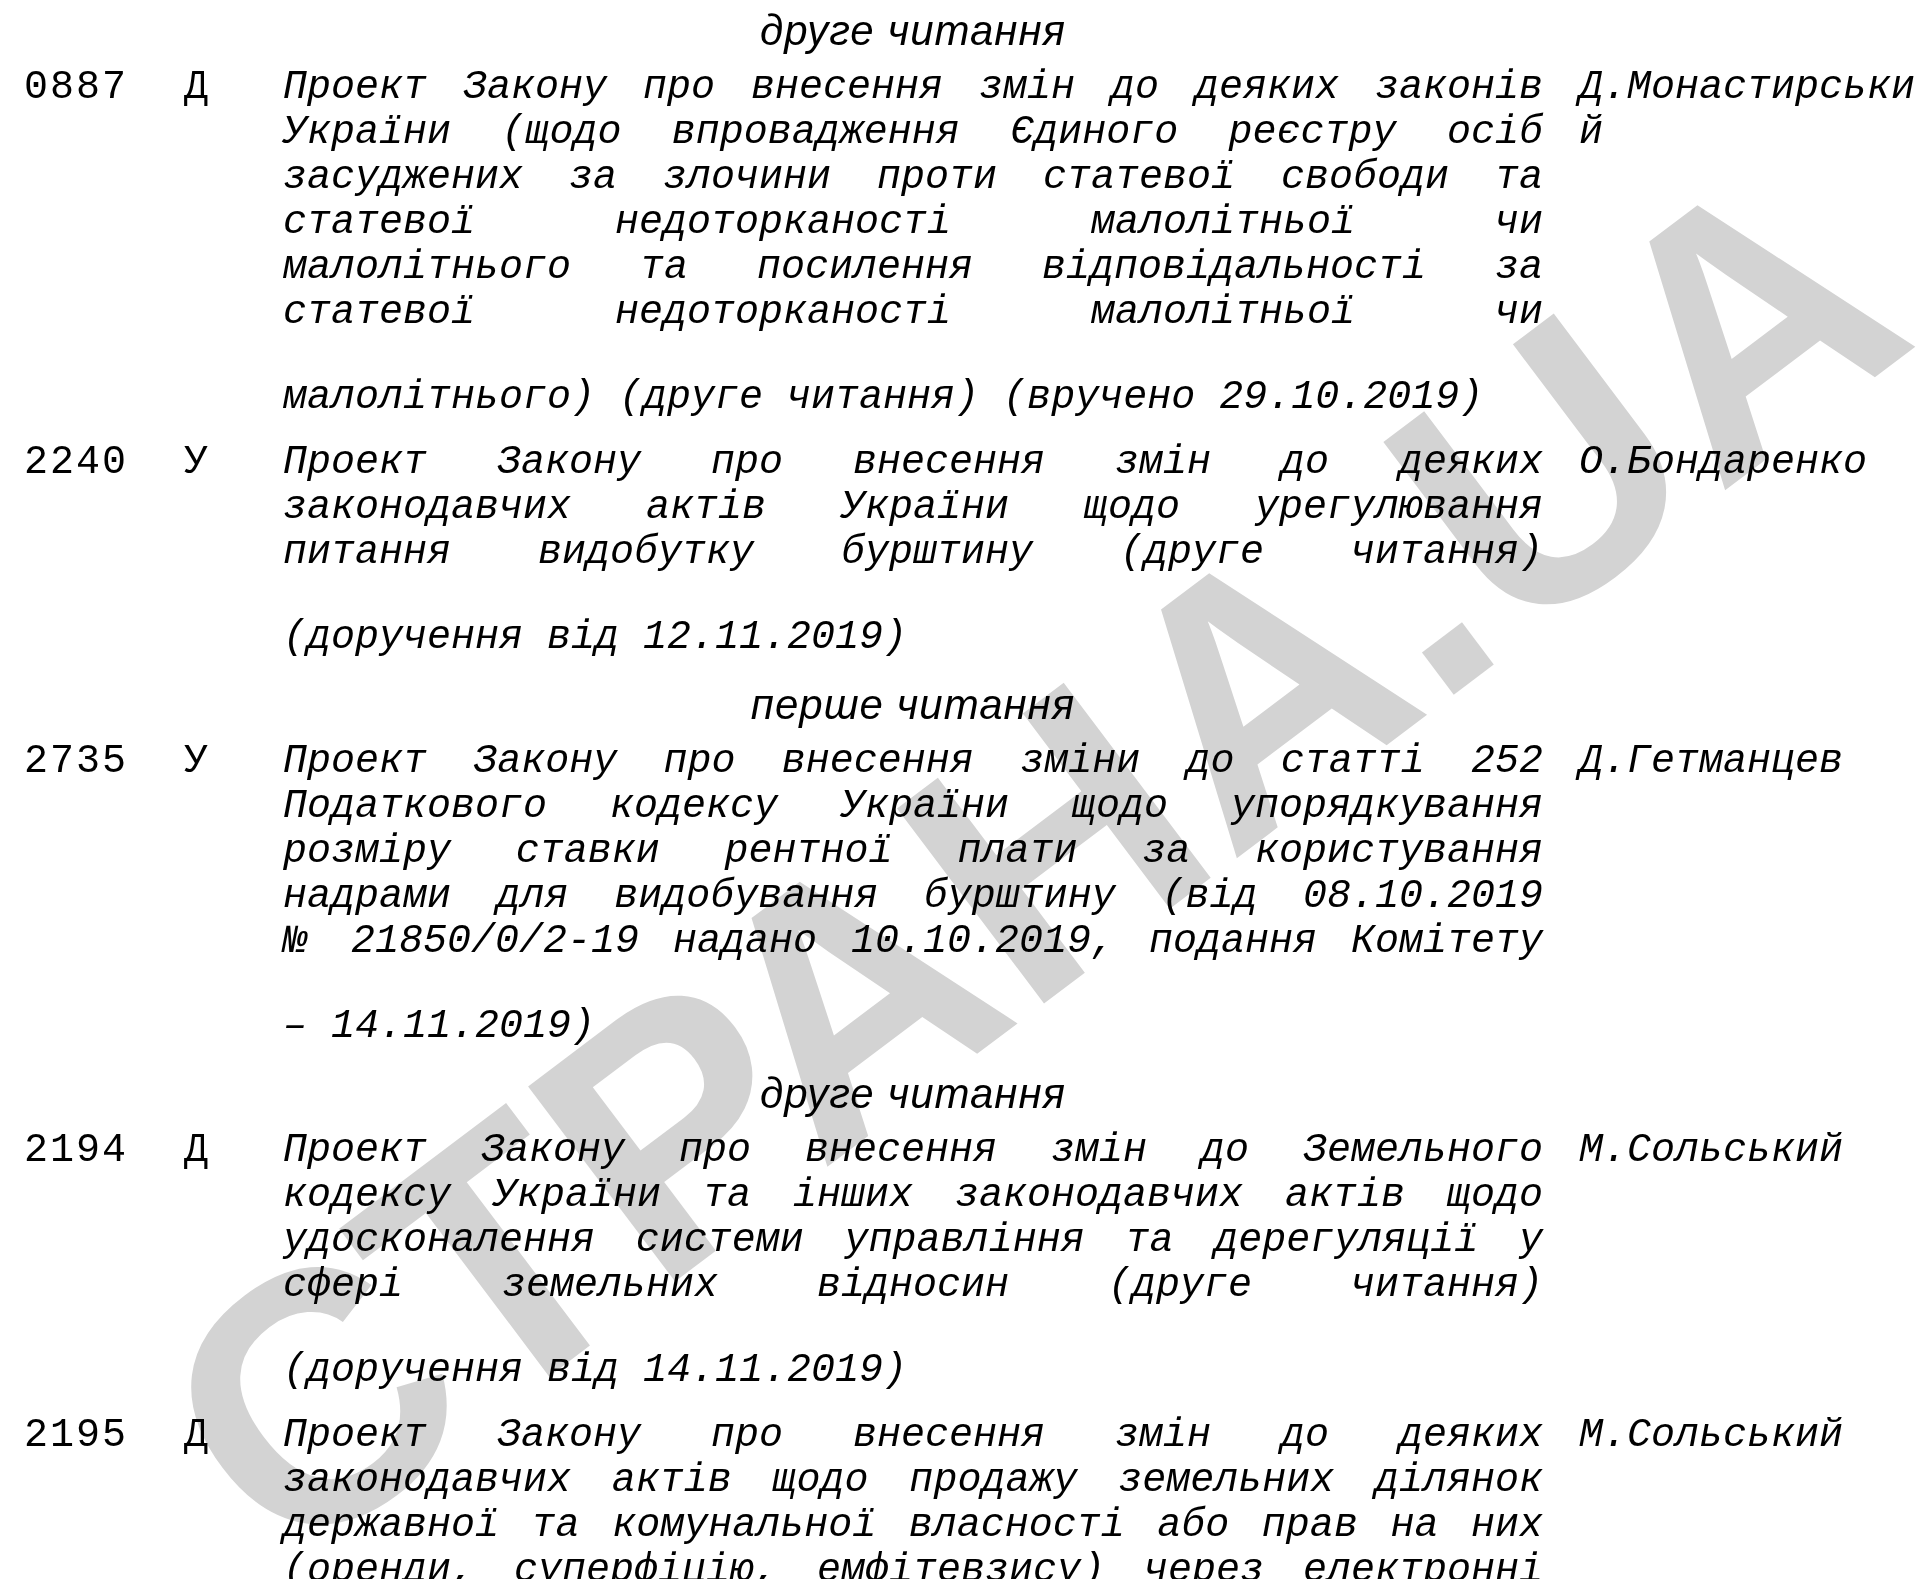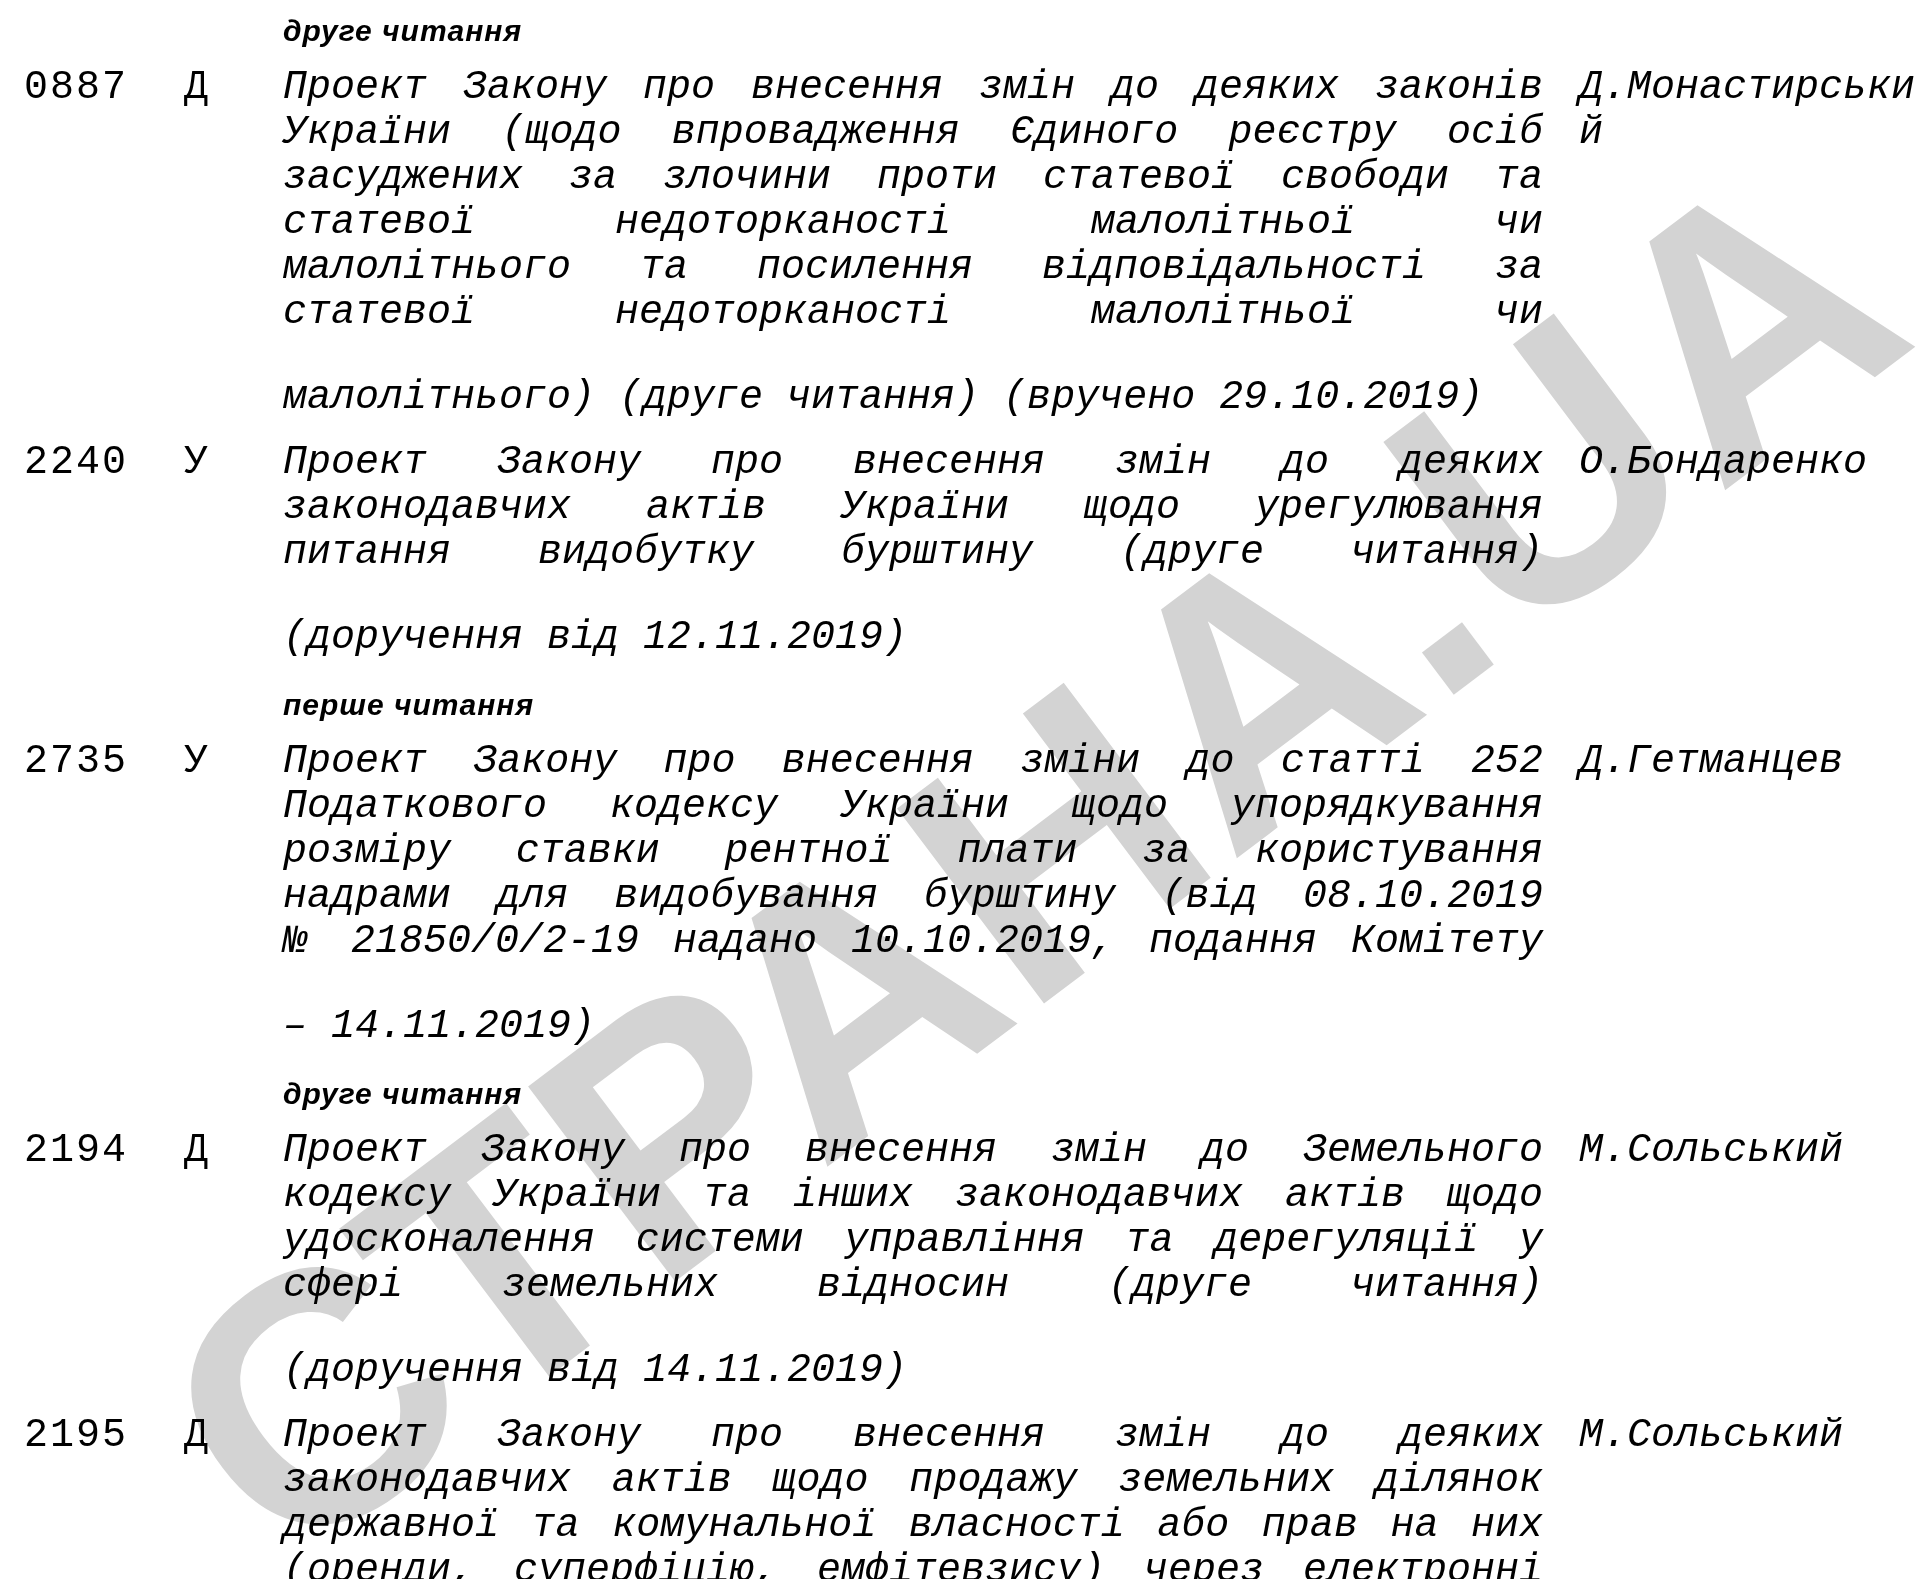--- a/index.html
+++ b/index.html
@@ -36,24 +36,25 @@
   .content {
     position: relative;
     z-index: 1;
     padding-top: 8px;
   }
   .section-header {
     margin: 22px 0 12px 283px;
     width: 1260px;
     height: 45px;
     line-height: 45px;
+    text-align: center;
     font-family: "Liberation Sans", "DejaVu Sans", sans-serif;
-    font-weight: bold;
+    font-weight: normal;
     font-style: italic;
-    font-size: 30px;
+    font-size: 42px;
     letter-spacing: 1px;
   }
   .section-header:first-child {
     margin-top: 0;
   }
   .entry {
     display: flex;
     align-items: flex-start;
     padding-left: 24px;
     margin-bottom: 20px;

